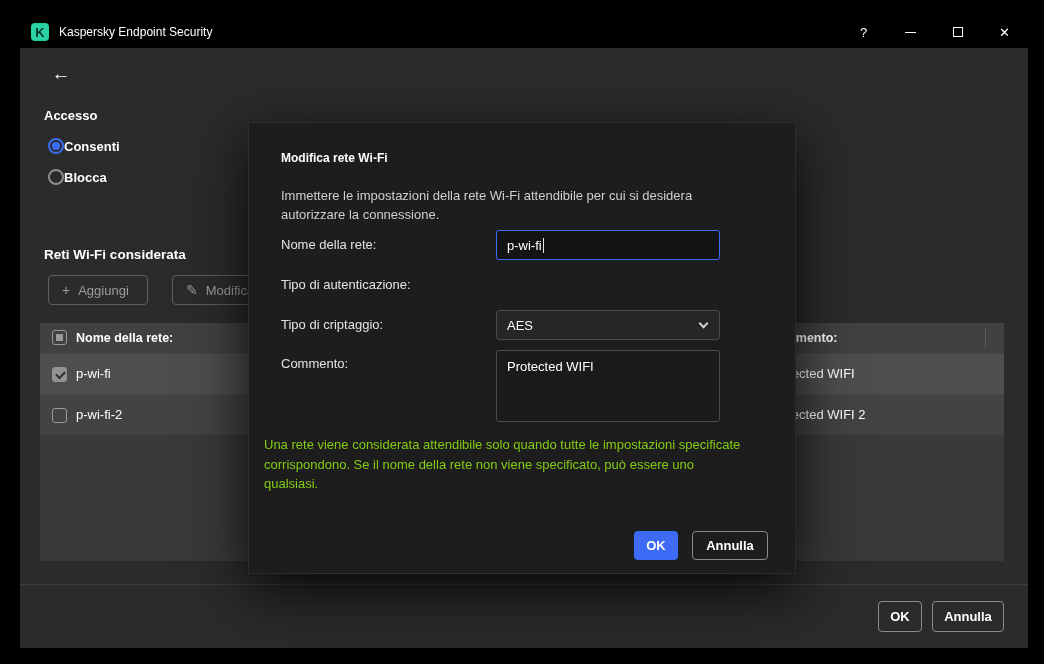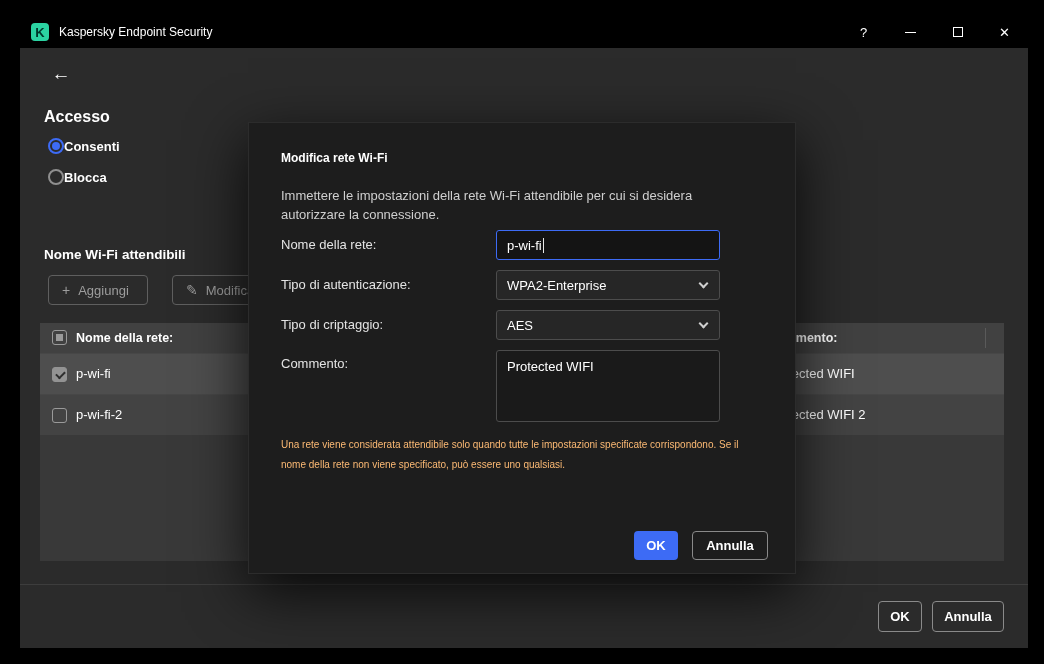--- a/index.html
+++ b/index.html
@@ -17,21 +17,21 @@
   .ctrl { width:47px; height:32px; display:flex; align-items:center; justify-content:center; color:#fff; font-size:13px; cursor:default; }
   .minbar { width:11px; height:1px; background:#fff; display:block; }
   .maxbox { width:10px; height:10px; border:1px solid #fff; display:block; }
 
   
   .back { position:absolute; left:28px; top:46px; width:26px; height:24px; color:#fff; font-size:19px;
           display:flex; align-items:center; justify-content:center; }
   .page-title { position:absolute; left:72px; top:45px; font-size:17px; font-weight:700; color:#fff; }
 
   
-  .h-access { position:absolute; left:24px; top:92px; font-size:16px; font-weight:700; color:#fff; }
+  .h-access { position:absolute; left:24px; top:92px; font-size:13px; font-weight:700; color:#fff; }
   .radio-row { position:absolute; left:28px; height:20px; display:flex; align-items:center; }
   .radio { width:16px; height:16px; border-radius:50%; border:2px solid #8f8f8f; position:relative; flex:0 0 auto; }
   .radio.checked { border-color:#3d6bf5; }
   .radio.checked::after { content:""; position:absolute; inset:2px; border-radius:50%; background:#3d6bf5; }
   .radio-label { color:#fff; font-size:13px; font-weight:600; }
 
   
   .h-trusted { position:absolute; left:24px; top:231px; font-size:13.5px; font-weight:700; color:#fff; }
   .btn-ghost { position:absolute; top:259px; height:30px; border:1px solid #5f5f5f; border-radius:4px;
                display:flex; align-items:center; gap:8px; padding:0 13px; color:#9d9d9d; font-size:13px; background:transparent; }
@@ -68,21 +68,21 @@
   .dlg-input { position:absolute; left:247px; top:107px; width:224px; height:30px; background:#141414;
                border:1px solid #3d6bf5; border-radius:3px; display:flex; align-items:center; padding:0 10px;
                color:#fff; font-size:13px; }
   .caret { width:1px; height:15px; background:#e8e8e8; margin-left:1px; }
   .dlg-select { position:absolute; left:247px; width:224px; height:30px; background:#262626; border:1px solid #4c4c4c;
                 border-radius:3px; display:flex; align-items:center; padding:0 28px 0 10px; color:#fff; font-size:13px; }
   .chev { position:absolute; right:12px; top:9px; width:7px; height:7px;
           border-right:2px solid #cfcfcf; border-bottom:2px solid #cfcfcf; transform:rotate(45deg); }
   .dlg-textarea { position:absolute; left:247px; top:227px; width:224px; height:72px; background:#1a1a1a;
                   border:1px solid #4c4c4c; border-radius:3px; padding:8px 10px; color:#fff; font-size:13px; }
-  .dlg-note { position:absolute; left:32px; top:312px; width:478px; font-size:10px; line-height:19.5px; color:#fdba74; }
+  .dlg-note { position:absolute; left:15px; top:312px; width:478px; font-size:13px; line-height:19.5px; color:#84cc16; }
   .dlg-ok { position:absolute; left:385px; top:408px; width:44px; height:29px; background:#3d6bf5; border-radius:4px;
             color:#fff; font-weight:700; font-size:13px; display:flex; align-items:center; justify-content:center; }
   .dlg-cancel { position:absolute; left:443px; top:408px; width:76px; height:29px; border:1px solid #8a8a8a; border-radius:4px;
             color:#fff; font-weight:700; font-size:13px; display:flex; align-items:center; justify-content:center; }
 </style>
 </head>
 <body>
 
 <div class="stage">
 
@@ -113,21 +113,21 @@
 
     <div class="radio-row" style="top:120px">
       <span class="radio checked"></span>
       <span class="radio-label">Consenti</span>
     </div>
     <div class="radio-row" style="top:151px">
       <span class="radio"></span>
       <span class="radio-label">Blocca</span>
     </div>
 
-    <div class="h-trusted">Nome Wi-Fi attendibili</div>
+    <div class="h-trusted">Reti Wi-Fi considerata</div>
 
     <div class="btn-ghost" style="left:28px;width:100px">
       <span class="ghost-icon">+</span>
       <span>Aggiungi</span>
     </div>
     <div class="btn-ghost" style="left:152px;width:114px">
       <span class="ghost-icon">✎</span>
       <span>Modifica</span>
     </div>
 
@@ -161,24 +161,20 @@
     <div class="dlg-title">Modifica rete Wi-Fi</div>
     <div class="dlg-desc">Immettere le impostazioni della rete Wi-Fi attendibile per cui si desidera autorizzare la connessione.</div>
 
     <div class="dlg-label" style="top:114px">Nome della rete:</div>
     <div class="dlg-input">
       <span>p-wi-fi</span>
       <span class="caret"></span>
     </div>
 
     <div class="dlg-label" style="top:154px">Tipo di autenticazione:</div>
-    <div class="dlg-select" style="top:147px">
-      <span>WPA2-Enterprise</span>
-      <span class="chev"></span>
-    </div>
 
     <div class="dlg-label" style="top:194px">Tipo di criptaggio:</div>
     <div class="dlg-select" style="top:187px">
       <span>AES</span>
       <span class="chev"></span>
     </div>
 
     <div class="dlg-label" style="top:233px">Commento:</div>
     <div class="dlg-textarea">
       <span>Protected WIFI</span>

